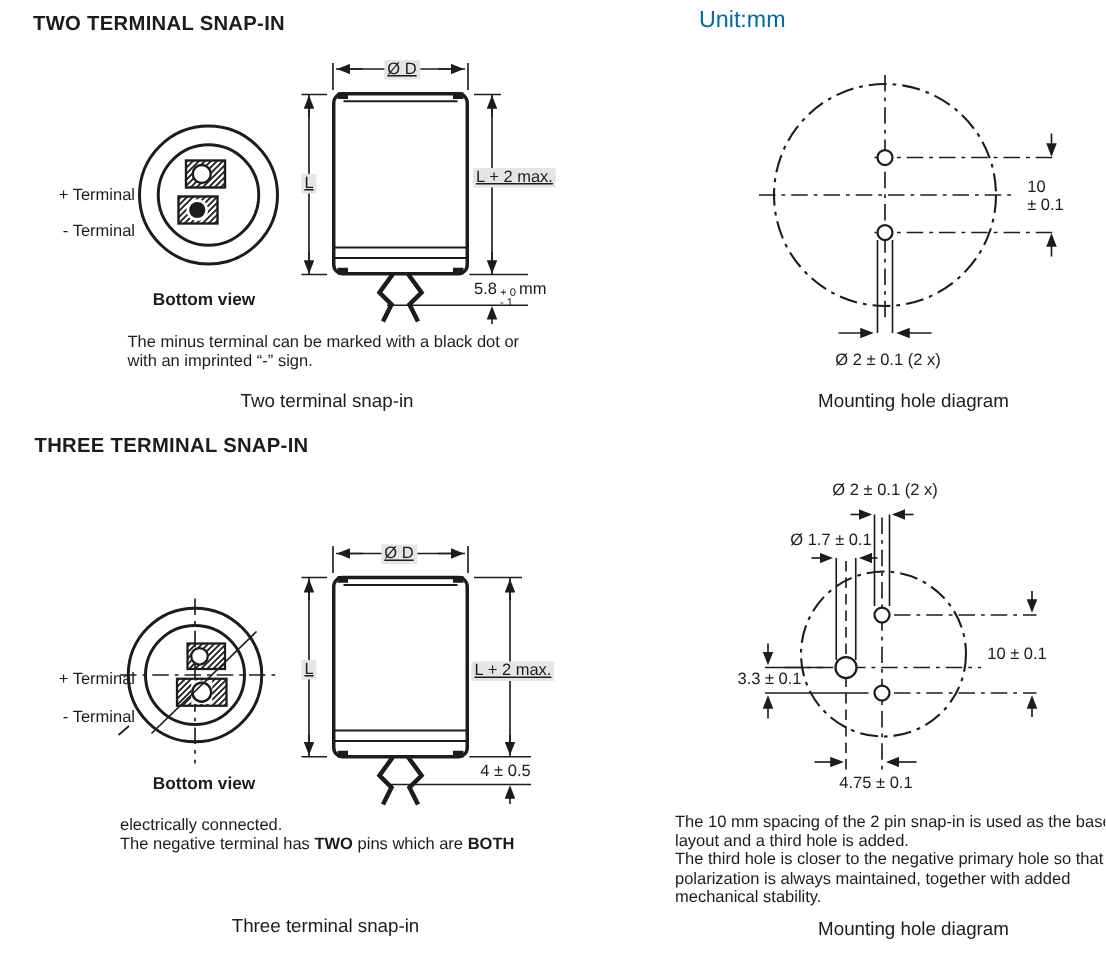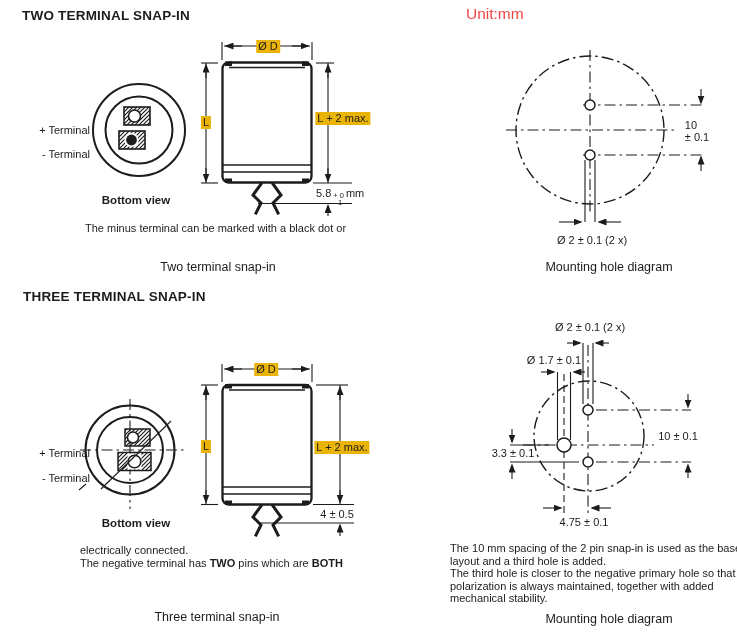--- a/index.html
+++ b/index.html
@@ -3,24 +3,24 @@
 <meta charset="utf-8">
 <style>
   html,body{margin:0;padding:0;background:#fff;}
   #page{position:relative;width:737px;height:636px;background:#fff;overflow:hidden;
         font-family:"Liberation Sans",sans-serif;color:#1c1c1c;}
   .abs{position:absolute;}
   .lbl{position:absolute;font-size:11px;line-height:13px;color:#1c1c1c;white-space:nowrap;}
   .ctrx{transform:translateX(-50%);}
   .rgt{text-align:right;margin-top:16px;}
   .ctr{text-align:left;}
-  .bgw{background:#eab308;padding:0 2px;}
+  .bgw{background:#e5e5e5;padding:0 2px;text-decoration:underline;}
   .ttl{font-weight:bold;font-size:13.5px;letter-spacing:.2px;}
   .cap{font-size:12.5px;}
-  .unit{font-size:15.5px;color:#ef4444;}
+  .unit{font-size:15.5px;color:#0369a1;}
   .bv{font-weight:bold;font-size:11.5px;}
   .stack{display:inline-flex;flex-direction:column;font-size:7.5px;line-height:7px;
          vertical-align:-1px;margin:0 2px;}
   .ln1{stroke:#1c1c1c;stroke-width:1.1;fill:none;}
   .ln12{stroke:#1c1c1c;stroke-width:1.3;fill:none;}
   .ln2{stroke:#1c1c1c;stroke-width:2;fill:none;}
   .body{fill:#fff;stroke:#1c1c1c;stroke-width:2.3;}
   .pin{fill:none;stroke:#1c1c1c;stroke-width:3;stroke-linejoin:miter;stroke-linecap:square;}
   .cl{fill:none;stroke:#1c1c1c;stroke-width:1.4;stroke-dasharray:12 4 2.5 4;}
   .cen{fill:none;stroke:#1c1c1c;stroke-width:1.1;stroke-dasharray:11 4 2.5 4;}
@@ -97,20 +97,21 @@
   <div class="lbl ctrx bgw" style="left:206px;top:116px">L</div>
   <div class="lbl ctrx bgw" style="left:343px;top:112px">L + 2 max.</div>
   <div class="lbl" style="left:316px;top:187px">
     <span>5.8</span><span class="stack">
         <span>+ 0</span>
         <span>- 1</span>
       </span><span>mm</span>
   </div>
   <div class="lbl" style="left:85px;top:222px">
     <div>The minus terminal can be marked with a black dot or</div>
+    <div>with an imprinted “-” sign.</div>
   </div>
   <div class="lbl cap ctrx" style="left:218px;top:261px">Two terminal snap-in</div>
 
   <svg class="abs" style="left:500px;top:42px" width="220" height="210" viewBox="500 42 220 210">
     <defs>
       <marker id="aC" markerWidth="9" markerHeight="7" refX="7.5" refY="3.5" orient="auto" markerUnits="userSpaceOnUse">
         <path d="M0,0 L9,3.5 L0,7 Z" fill="#1c1c1c"></path>
       </marker>
     </defs>
     <circle cx="590" cy="130" r="74" class="cl"></circle>

